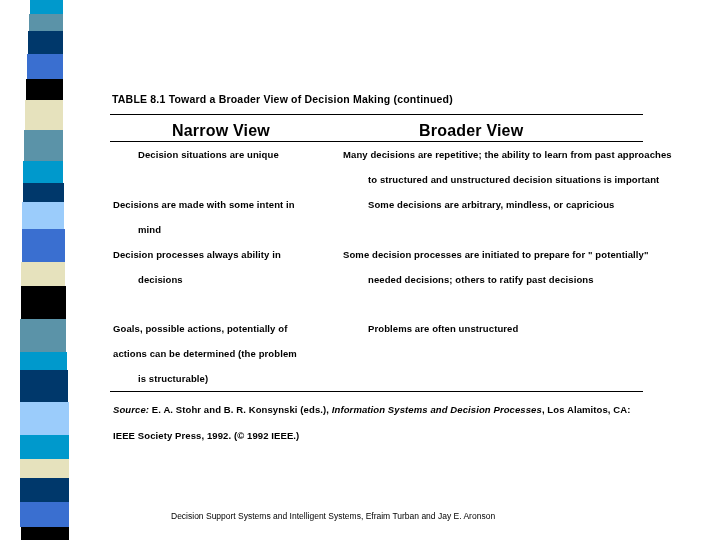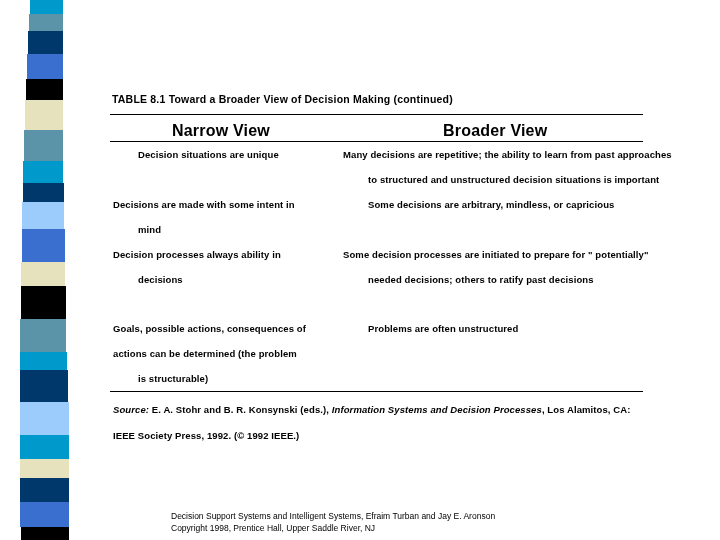--- a/index.html
+++ b/index.html
@@ -61,21 +61,21 @@
   #rule-source { top: 391px; }
 
   .col-head {
     position: absolute;
     font-size: 16px;
     font-weight: bold;
     letter-spacing: 0.2px;
     white-space: nowrap;
   }
   #head-narrow  { left: 172px; top: 122px; }
-  #head-broader { left: 443px; top: 122px; }
+  #head-broader { left: 419px; top: 122px; }
 
   .cell {
     position: absolute;
     font-size: 9.5px;
     font-weight: bold;
     letter-spacing: 0.1px;
     line-height: 13px;
   }
   .cell.narrow  { left: 113px; width: 196px; }
   .cell.broader { left: 310px; width: 340px; margin-left: 33px; }
@@ -171,31 +171,30 @@
   <div class="cell narrow" id="r2-narrow">
     <span class="ln">Decision processes always ability in</span>
     <span class="ln">decisions</span>
   </div>
   <div class="cell broader" id="r2-broader">
     <span class="ln">Some decision processes are initiated to prepare for " potentially"</span>
     <span class="ln">needed decisions; others to ratify past decisions</span>
   </div>
 
   <div class="cell narrow" id="r3-narrow">
-    <span class="ln">Goals, possible actions, consequences of</span>
+    <span class="ln">Goals, possible actions, potentially of</span>
     <span class="ln">actions can be determined (the problem</span>
     <span class="ln">is structurable)</span>
   </div>
   <div class="cell broader" id="r3-broader">
     <span class="ln">Problems are often unstructured</span>
   </div>
 
   <div id="source-note">
     <span class="ln"><i>Source:</i><span> E. A. Stohr and B. R. Konsynski (eds.), </span><i>Information Systems and Decision Processes</i><span>, Los Alamitos, CA:</span></span>
     <span class="ln">IEEE Society Press, 1992. (© 1992 IEEE.)</span>
   </div>
 
   <div id="footer-credit">
     <span class="ln">Decision Support Systems and Intelligent Systems, Efraim Turban and Jay E. Aronson</span>
-    <span class="ln">Copyright 1998, Prentice Hall, Upper Saddle River, NJ</span>
   </div>
 
 </div>
 
 </body></html>

